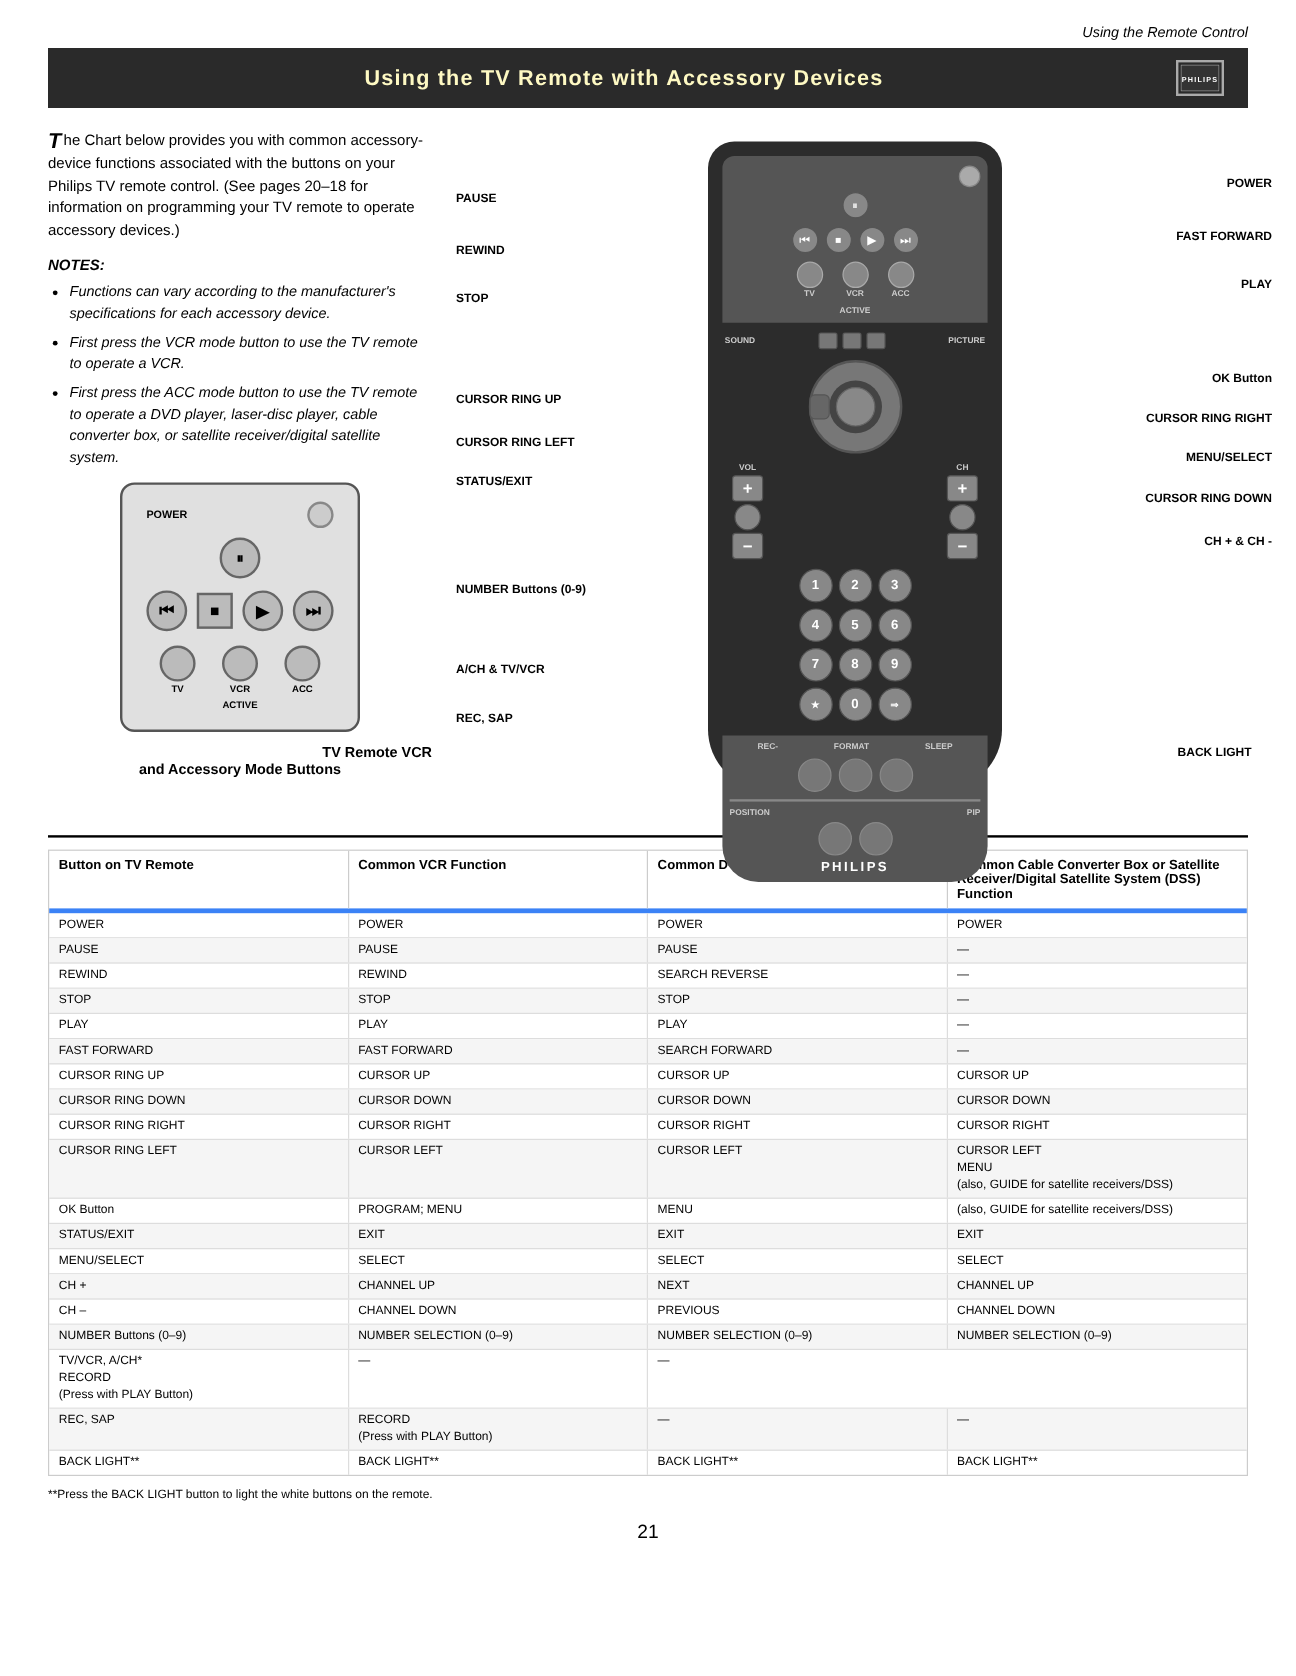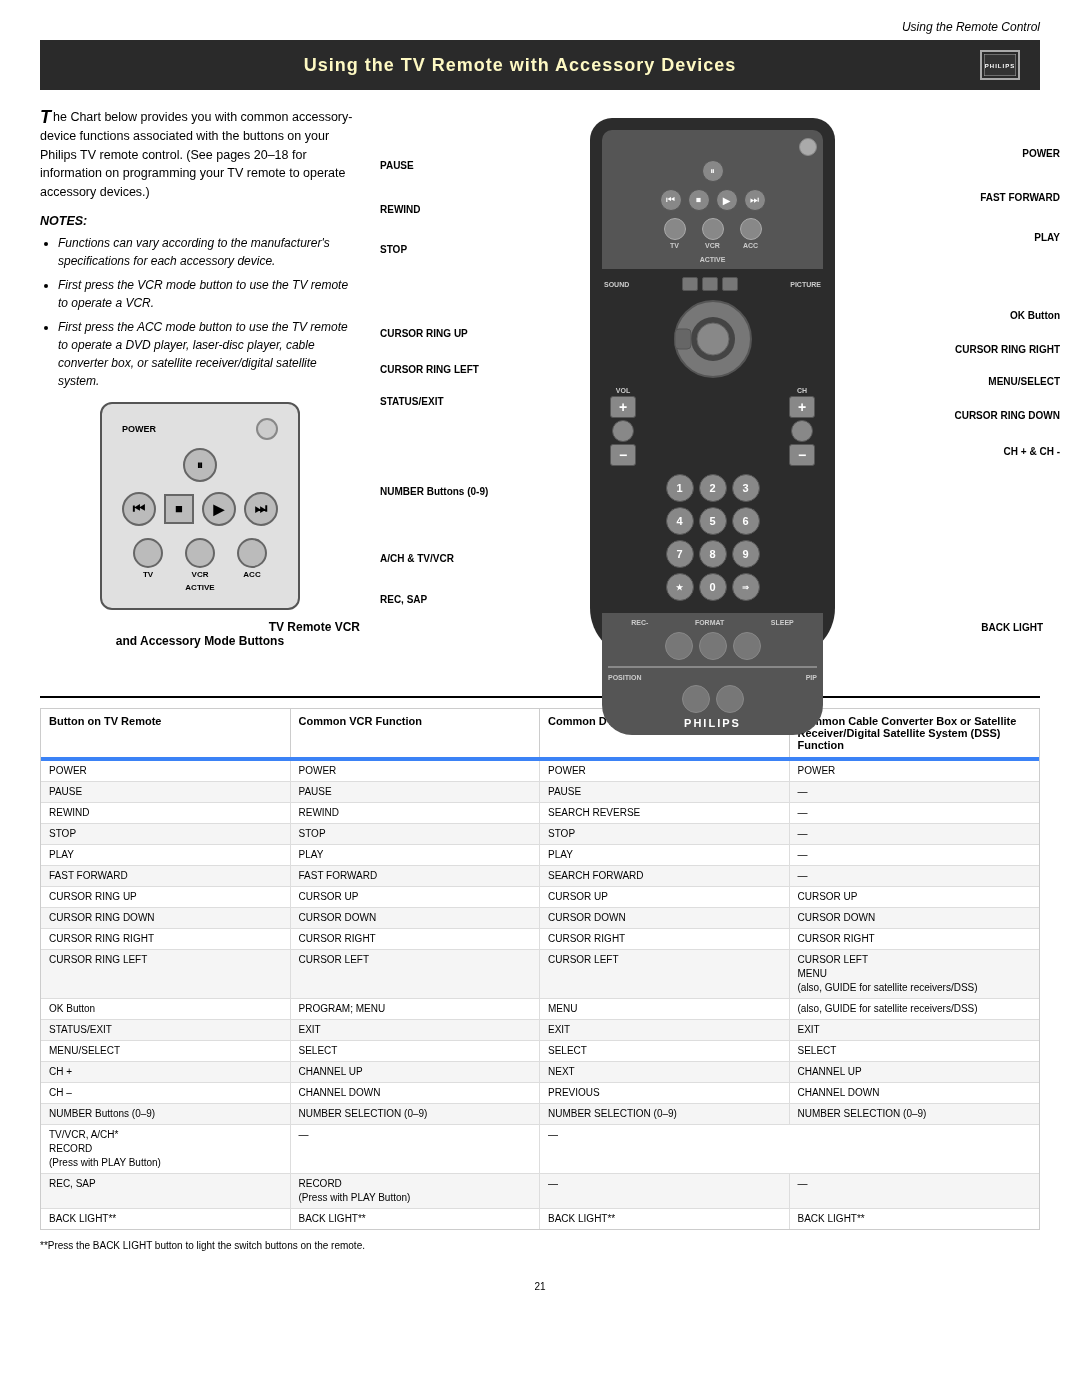--- a/index.html
+++ b/index.html
@@ -243,22 +243,22 @@
     }
 
     .footnotes {
       font-size: 10px;
       margin-top: 8px;
       line-height: 1.5;
     }
 
     .page-number {
       text-align: center;
-      font-size: 10px;
-      margin-top: 28px;
+      font-size: 16px;
+      margin-top: 16px;
     }
 
     
     .annotated-remote {
       position: relative;
       width: 680px;
       height: 570px;
       margin: 0 auto;
     }
     .ann-remote-body {
@@ -727,16 +727,16 @@
   </div>
   <div class="table-data-row">
     <div class="table-data-cell">BACK LIGHT**</div>
     <div class="table-data-cell">BACK LIGHT**</div>
     <div class="table-data-cell">BACK LIGHT**</div>
     <div class="table-data-cell">BACK LIGHT**</div>
   </div>
 </div>
 
 <div class="footnotes">
-  <div>**Press the BACK LIGHT button to light the switch buttons on the remote.</div>
+  <div>**Press the BACK LIGHT button to light the white buttons on the remote.</div>
 </div>
 
 <div class="page-number">21</div>
 
 </body></html>

